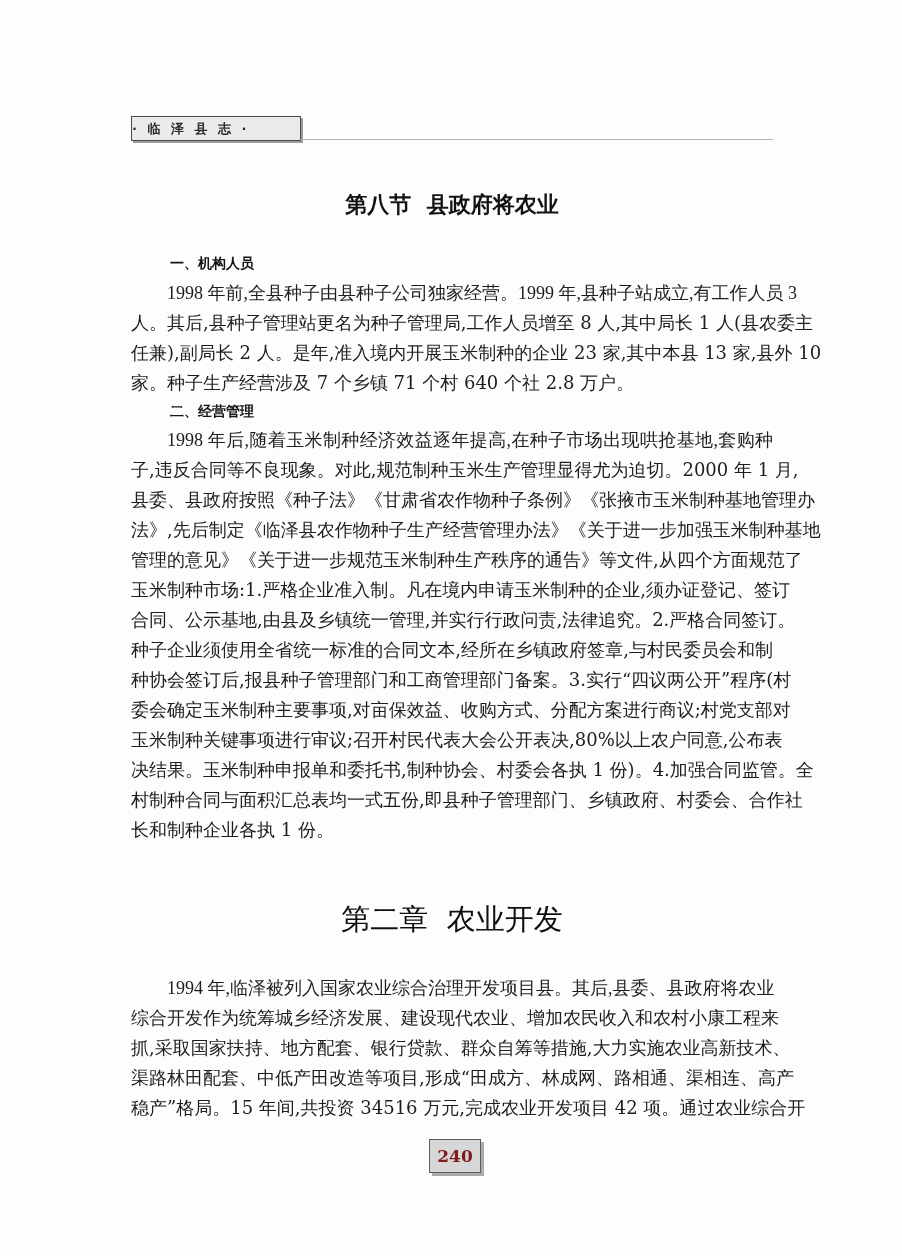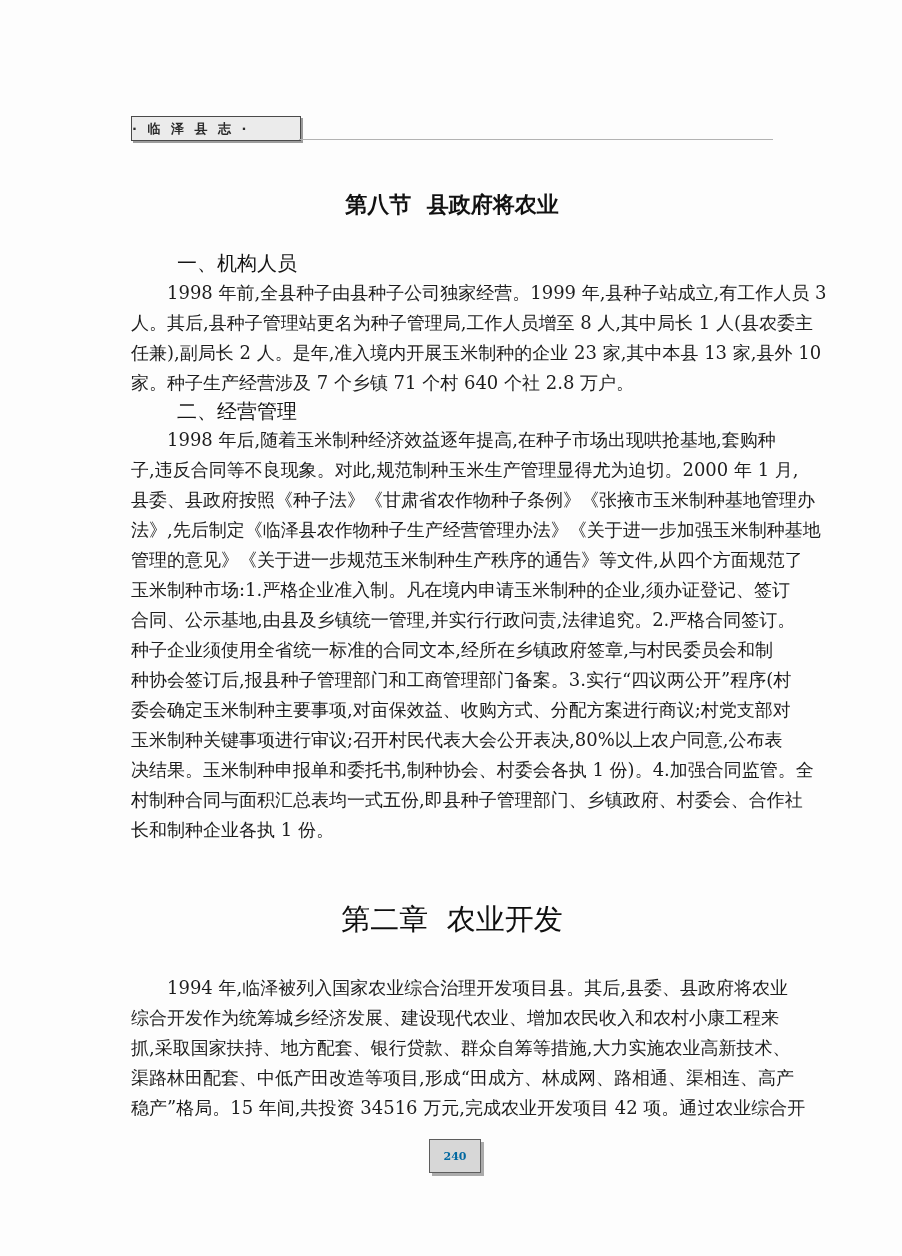--- a/index.html
+++ b/index.html
@@ -46,27 +46,27 @@
     text-align: center;
     font-family: "DejaVu Sans", "Liberation Sans", sans-serif;
     font-size: 22px;
     font-weight: 700;
     color: #111;
     white-space: pre;
   }
   
   .sub-heading {
     position: absolute;
-    left: 141px;
+    left: 134px;
     width: 642px;
     padding-left: 36px;
     box-sizing: border-box;
     font-family: "DejaVu Sans", "Liberation Sans", sans-serif;
-    font-size: 20px;
-    font-weight: 400;
+    font-size: 14px;
+    font-weight: 700;
     line-height: 30px;
     color: #151515;
   }
   #sub1-heading { top: 248px; }
   #sub2-heading { top: 396px; }
   
   .para {
     position: absolute;
     left: 131px;
     width: 642px;
@@ -82,21 +82,21 @@
     text-align: justify;
     text-align-last: justify;
     white-space: nowrap;
   }
   .ln-end {
     height: 30px;
     text-align: left;
     text-align-last: left;
     white-space: nowrap;
   }
-  .ind { text-indent: 2em; }
+  .ind { text-indent: 2em; font-family: Liberation Serif, serif; }
   
   .chapter-title {
     position: absolute;
     left: 131px; top: 897px;
     width: 642px;
     line-height: 44px;
     text-align: center;
     font-family: "DejaVu Sans", "Liberation Sans", sans-serif;
     font-size: 29px;
     font-weight: 400;
@@ -108,23 +108,23 @@
     position: absolute;
     left: 429px; top: 1139px;
     width: 50px; height: 32px;
     background: #d7d7d7;
     border: 1px solid #5d5d5d;
     box-shadow: 3px 3px 0 #ababab;
     display: flex;
     align-items: center;
     justify-content: center;
     font-family: "DejaVu Serif", "Liberation Serif", serif;
-    font-size: 11px;
+    font-size: 17px;
     font-weight: 700;
-    color: #0369a1;
+    color: #7f1d1d;
   }
 </style>
 </head>
 <body>
 
 <div class="header-box">
   <span>· 临 泽 县 志 ·</span>
 </div>
 <div class="header-rule"></div>
 

